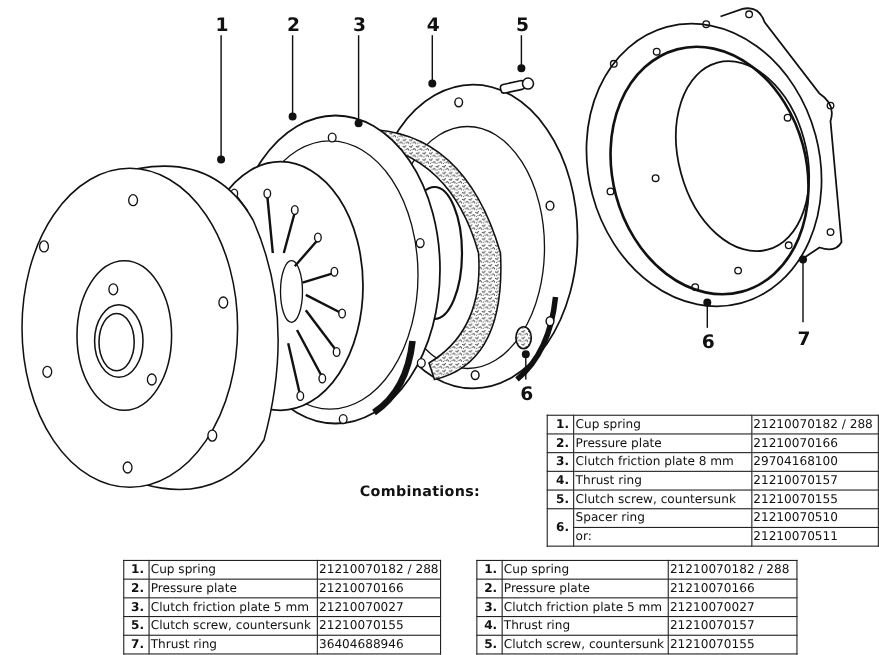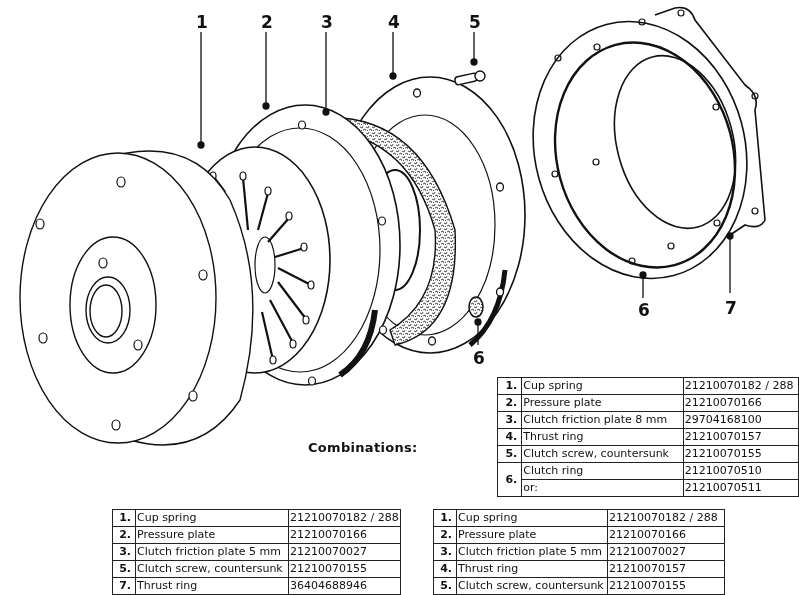--- a/index.html
+++ b/index.html
@@ -1,19 +1,19 @@
 <!DOCTYPE html>
 <html><head>
 <meta charset="utf-8">
 <style>
   html, body { margin:0; padding:0; background:#ffffff; }
   body { width:799px; height:595px; position:relative; overflow:hidden; font-family:"Liberation Sans", sans-serif; }
   #diagram { position:absolute; left:0; top:0; width:799px; height:595px; }
   .callout { font-family:"DejaVu Sans", sans-serif; font-weight:bold; font-size:17px; fill:#111; }
-  .combo-label { position:absolute; left:308px; top:440px; font-family:"DejaVu Sans", sans-serif; font-weight:bold; font-size:13px; color:#111; letter-spacing:0.3px; }
+  .combo-label { position:absolute; left:327px; top:440px; font-family:"DejaVu Sans", sans-serif; font-weight:bold; font-size:13px; color:#111; letter-spacing:0.3px; }
   table.parts { position:absolute; border-collapse:collapse; font-family:"DejaVu Sans", sans-serif; font-size:11px; color:#111; background:#fff; }
   table.parts td { border:1px solid #222; padding:0 1px; height:16px; line-height:16px; white-space:nowrap; }
   table.parts td.num { font-weight:bold; text-align:right; padding:0 4px 0 6px; }
   table.parts td.desc { font-weight:normal; }
   #table-main { left:497px; top:377px; }
   #table-main td.num { width:14px; }
   #table-main td.desc { width:165px; }
   #table-main td.pn { width:114px; }
   #table-combo1 { left:112px; top:509px; }
   #table-combo1 td.num { width:12px; }
@@ -188,21 +188,21 @@
     <td class="desc">Thrust ring</td>
     <td class="pn">21210070157</td>
   </tr>
   <tr>
     <td class="num">5.</td>
     <td class="desc">Clutch screw, countersunk</td>
     <td class="pn">21210070155</td>
   </tr>
   <tr>
     <td class="num" rowspan="2">6.</td>
-    <td class="desc">Clutch ring</td>
+    <td class="desc">Spacer ring</td>
     <td class="pn">21210070510</td>
   </tr>
   <tr>
     <td class="desc">or:</td>
     <td class="pn">21210070511</td>
   </tr>
 </tbody>
   </table>
 
 <div class="combo-label">Combinations:</div>

